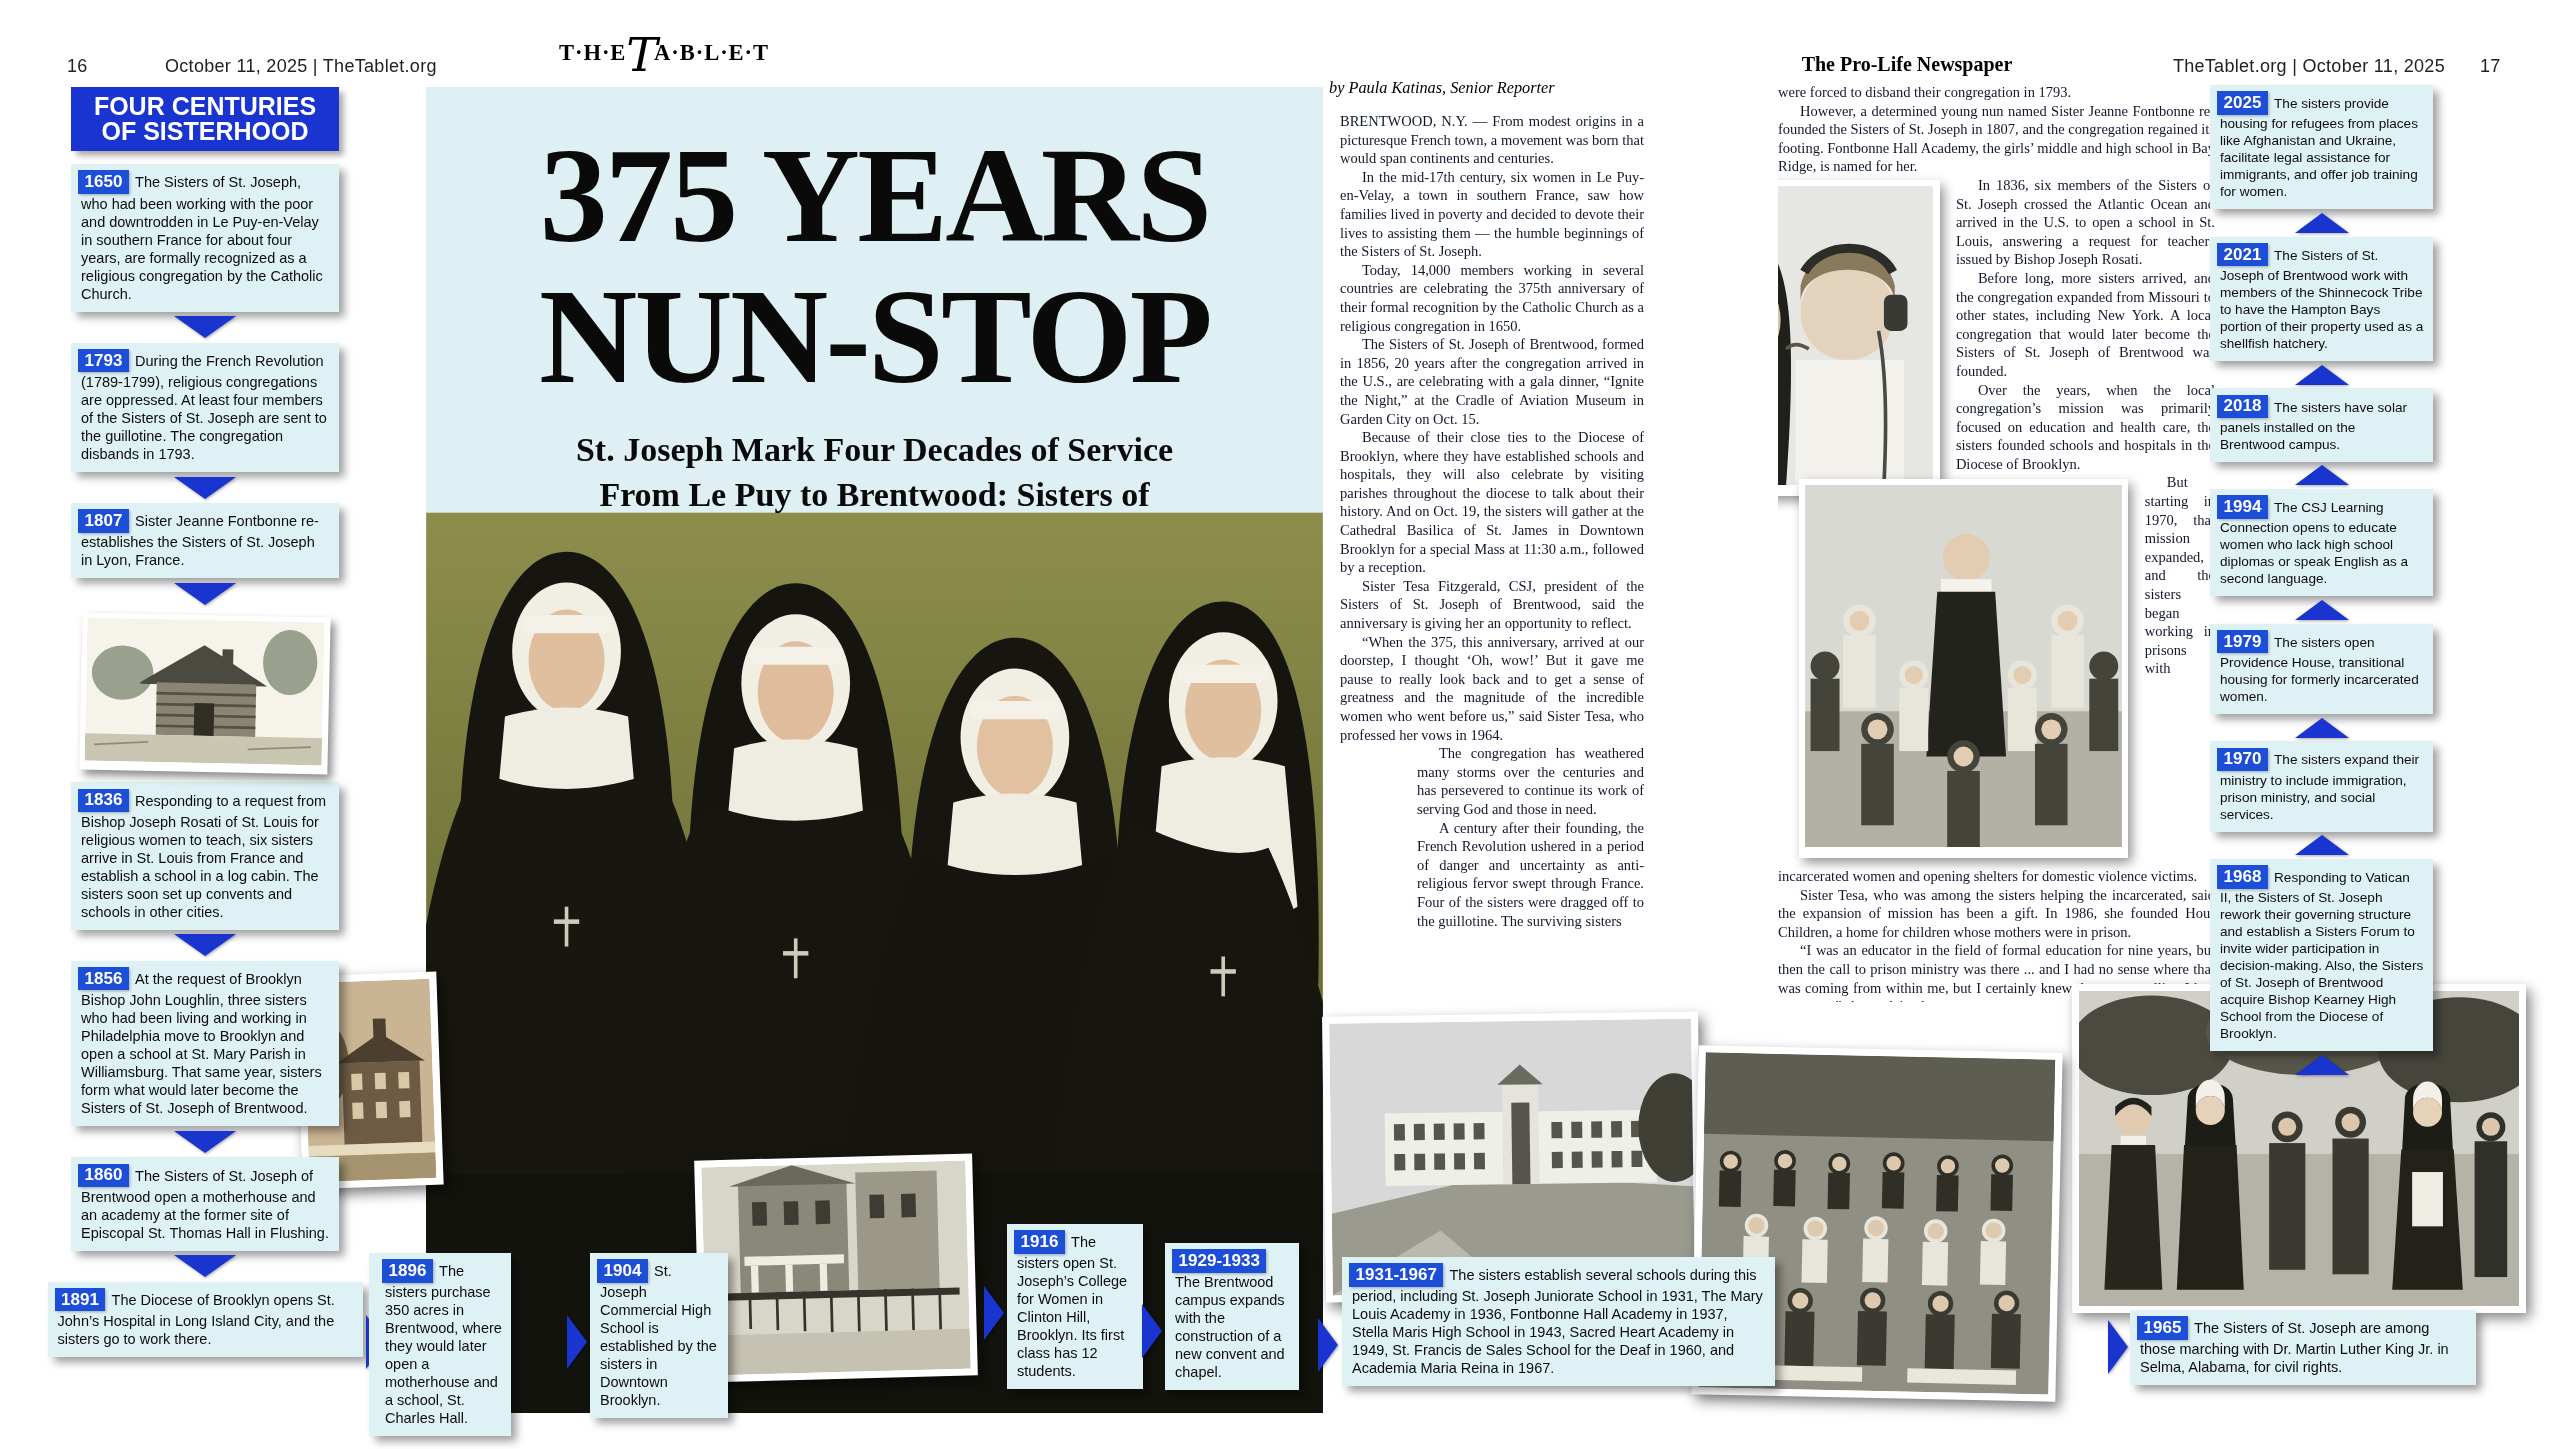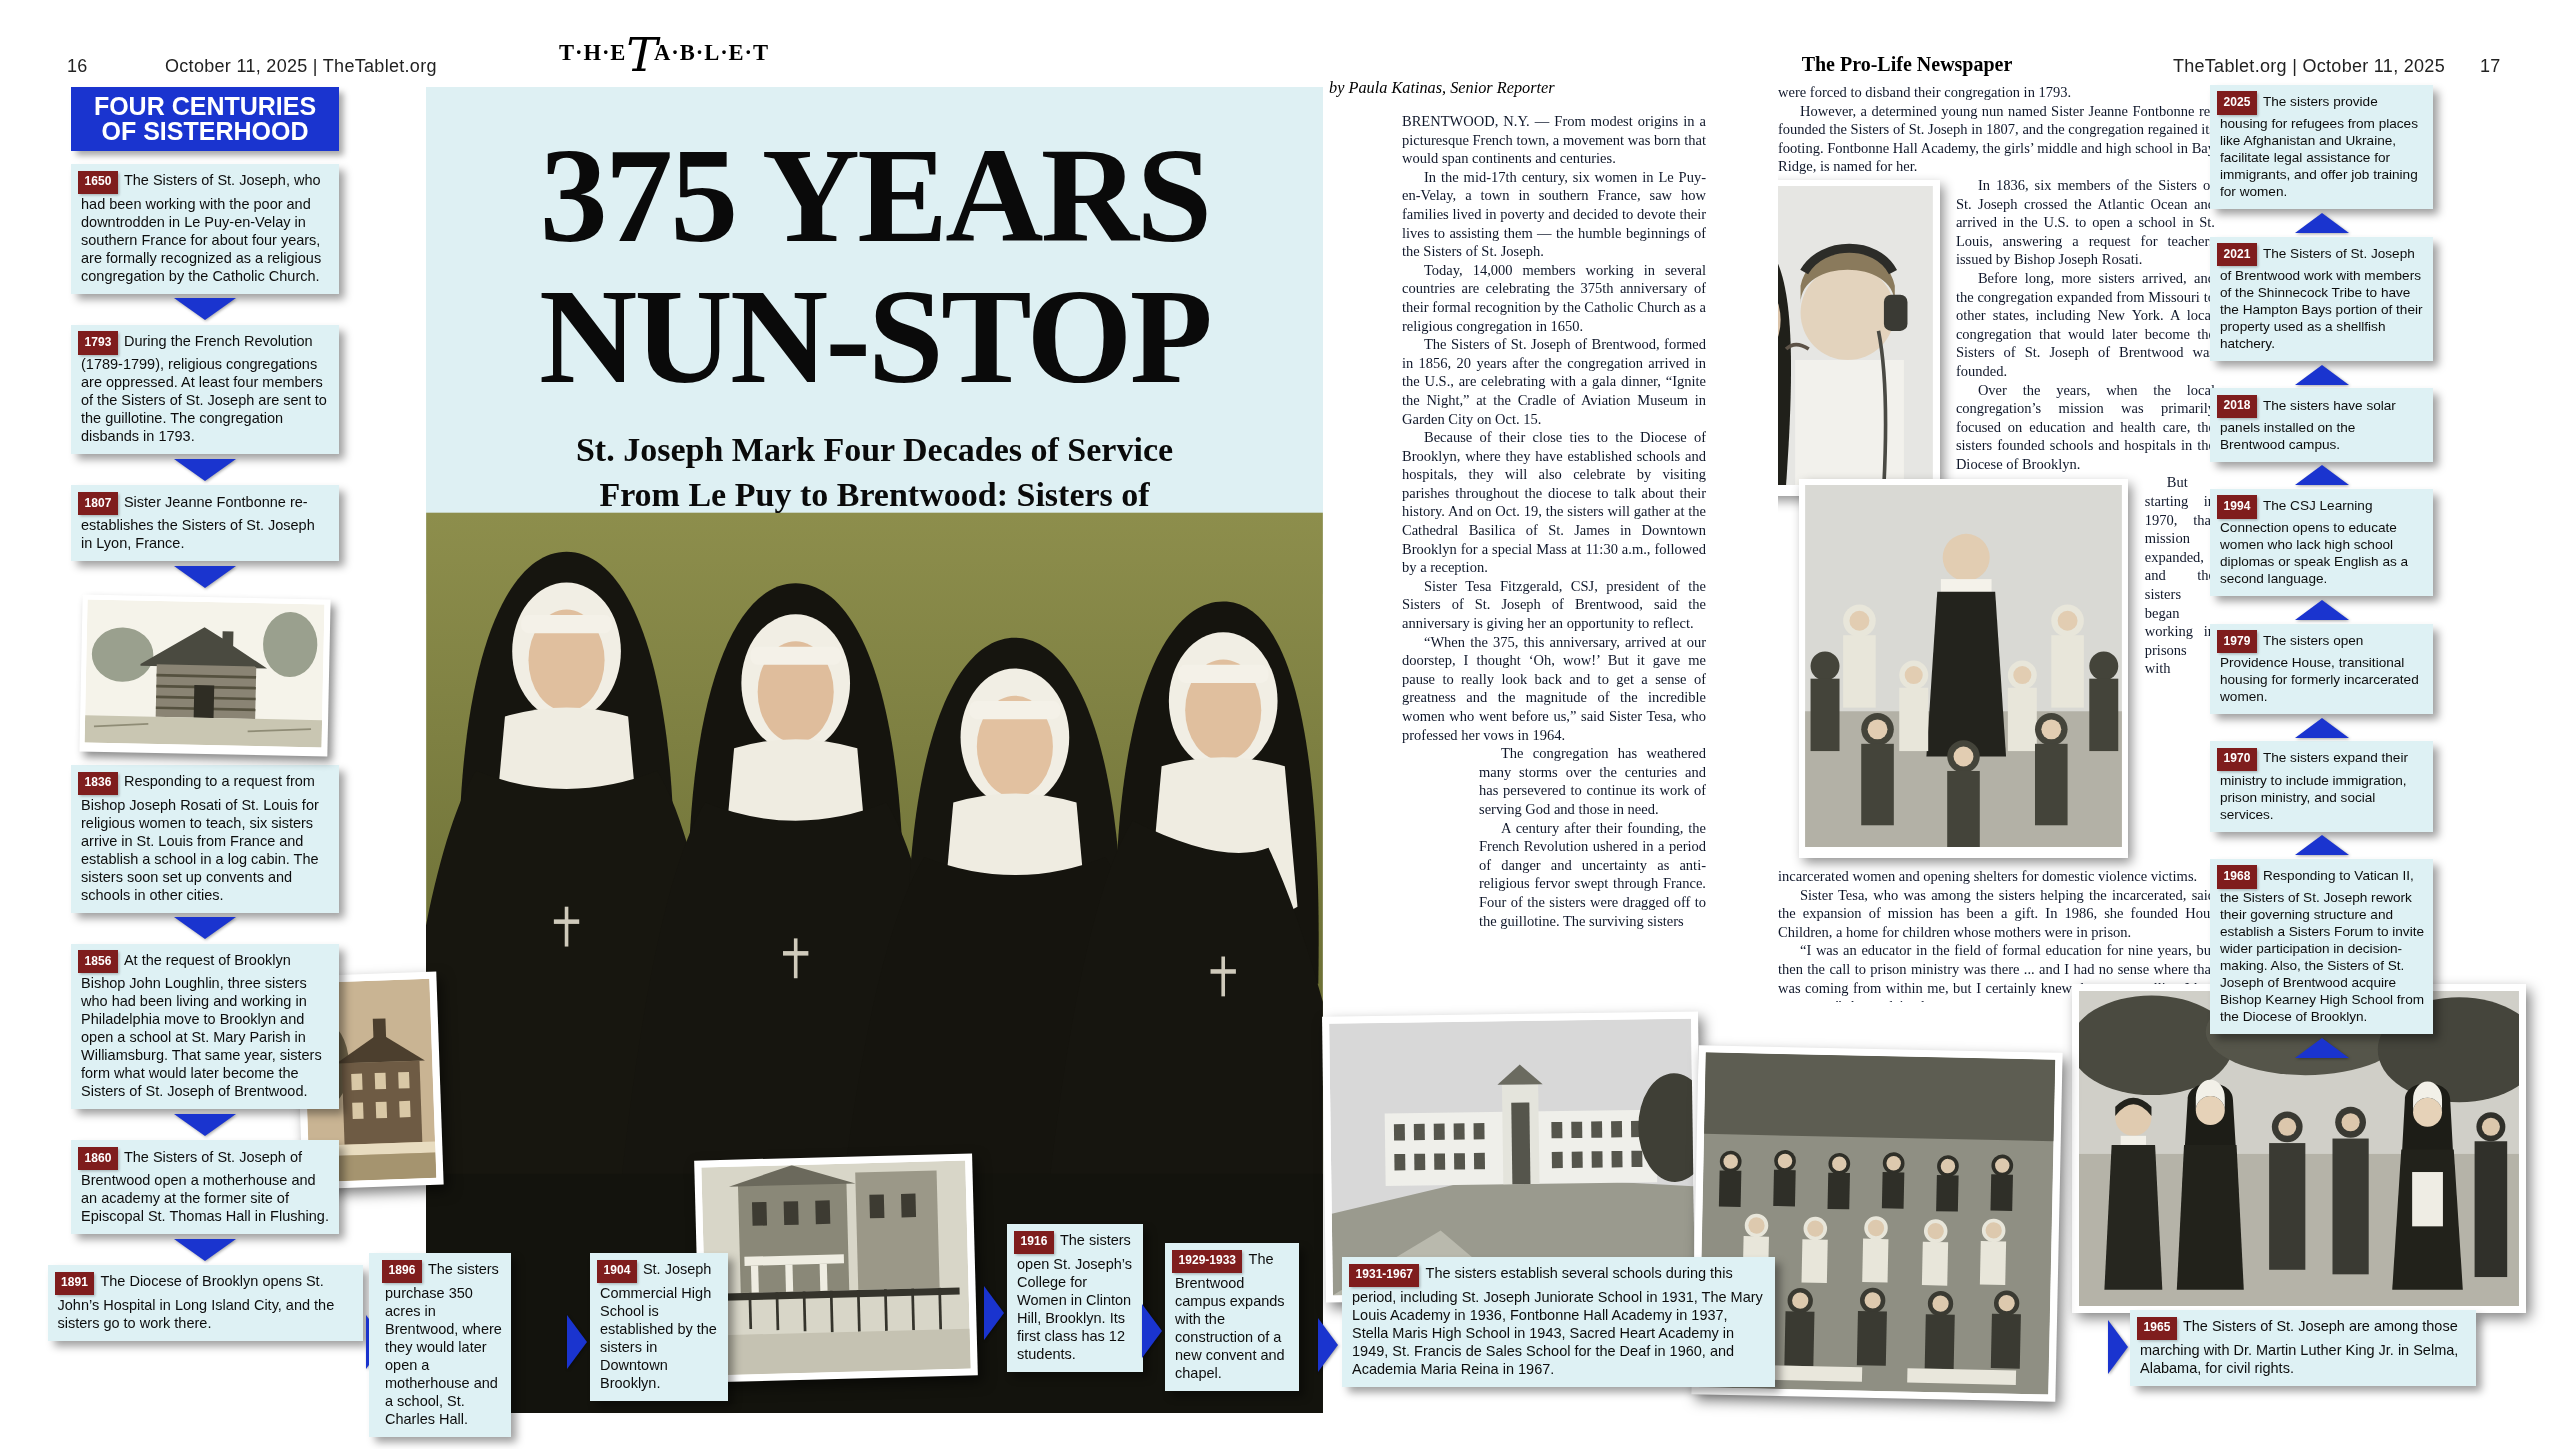--- a/index.html
+++ b/index.html
@@ -21,41 +21,41 @@
   .headline .sub{font-size:34px;font-weight:bold;line-height:45px;margin-top:20px;}
   
   .tl-col{position:absolute;display:flex;flex-direction:column;align-items:center;z-index:6;}
   #tl-left{left:71px;top:87px;width:268px;}
   #tl-right{left:2210px;top:85px;width:223px;}
   .tl-head{background:#1a34cf;color:#fff;font-weight:bold;font-size:25px;line-height:25px;
            text-align:center;width:100%;box-sizing:border-box;padding:7.2px 5.4px;box-shadow:4.5px 4.5px 6.3px rgba(0,0,0,.35);}
   .box{background:#def1f4;box-shadow:6.3px 6.3px 8.2px rgba(0,0,0,.38);padding:7.2px 9px 9px 10px;
        font-size:14.5px;line-height:18px;color:#0d0d0d;box-sizing:border-box;width:100%;}
   #tl-right .box{font-size:13.6px;line-height:17px;}
-  .badge{display:inline-block;background:#7f1d1d;color:#fff;font-weight:bold;font-size:12px;line-height:17px;
+  .badge{display:inline-block;background:#1d4ed8;color:#fff;font-weight:bold;font-size:17px;line-height:17px;
          padding:2.7px 6.3px 3.6px;margin:-0.9px 6.3px 0.9px -2.7px;box-shadow:1.8px 1.8px 2.7px rgba(0,0,0,.3);}
   .gap14{height:12.7px;flex:none;}
   .arr-down{width:0;height:0;border-left:31px solid transparent;border-right:31px solid transparent;
             border-top:22px solid #1a34cf;margin:4.5px auto;flex:none;filter:drop-shadow(1.8px 1.8px 1.8px rgba(0,0,0,.35));}
   .arr-up{width:0;height:0;border-left:27px solid transparent;border-right:27px solid transparent;
           border-bottom:20px solid #1a34cf;margin:3.6px auto;flex:none;filter:drop-shadow(1.8px 1.8px 1.8px rgba(0,0,0,.35));}
   .arr-right{position:absolute;width:0;height:0;border-top:27px solid transparent;border-bottom:27px solid transparent;
              border-left:20px solid #1a34cf;z-index:6;filter:drop-shadow(1.8px 1.8px 1.8px rgba(0,0,0,.35));}
   .abs-box{position:absolute;z-index:6;}
   
   .photo{position:absolute;background:#fff;padding:7.2px;box-shadow:4.5px 6.3px 12.7px rgba(0,0,0,.5);z-index:4;}
   .photo svg{display:block;}
   .flow-photo{background:#fff;padding:5.4px;box-shadow:4.5px 5.4px 9px rgba(0,0,0,.45);margin:5.4px 0;flex:none;}
   .float-photo{float:left;background:#fff;padding:6.3px;box-shadow:3.6px 5.4px 11px rgba(0,0,0,.45);}
   
   .byline{position:absolute;left:1329px;top:78px;font-family:"Liberation Serif",serif;font-style:italic;font-size:16.3px;color:#000;z-index:2;}
   .art{font-family:"Liberation Serif",serif;font-size:14.5px;line-height:18.6px;text-align:justify;color:#0f172a;z-index:2;}
   .art p{margin:0;text-indent:22px;}
   .art p.noindent{text-indent:0;}
-  #col1{position:absolute;left:1402px;top:112px;width:304px;height:892px;overflow:hidden;}
+  #col1{position:absolute;left:1340px;top:112px;width:304px;height:892px;overflow:hidden;}
   #col2{position:absolute;left:1778px;top:83px;width:437px;height:919px;overflow:hidden;}
   .wrap-spacer{float:left;width:77px;height:195px;}
 </style>
 </head>
 <body>
 
 <div class="canvas">
 
   <div class="hdr" style="left:67px;top:56px;">16</div>
   <div class="hdr" style="left:165px;top:56px;">October 11, 2025  |  TheTablet.org</div>

